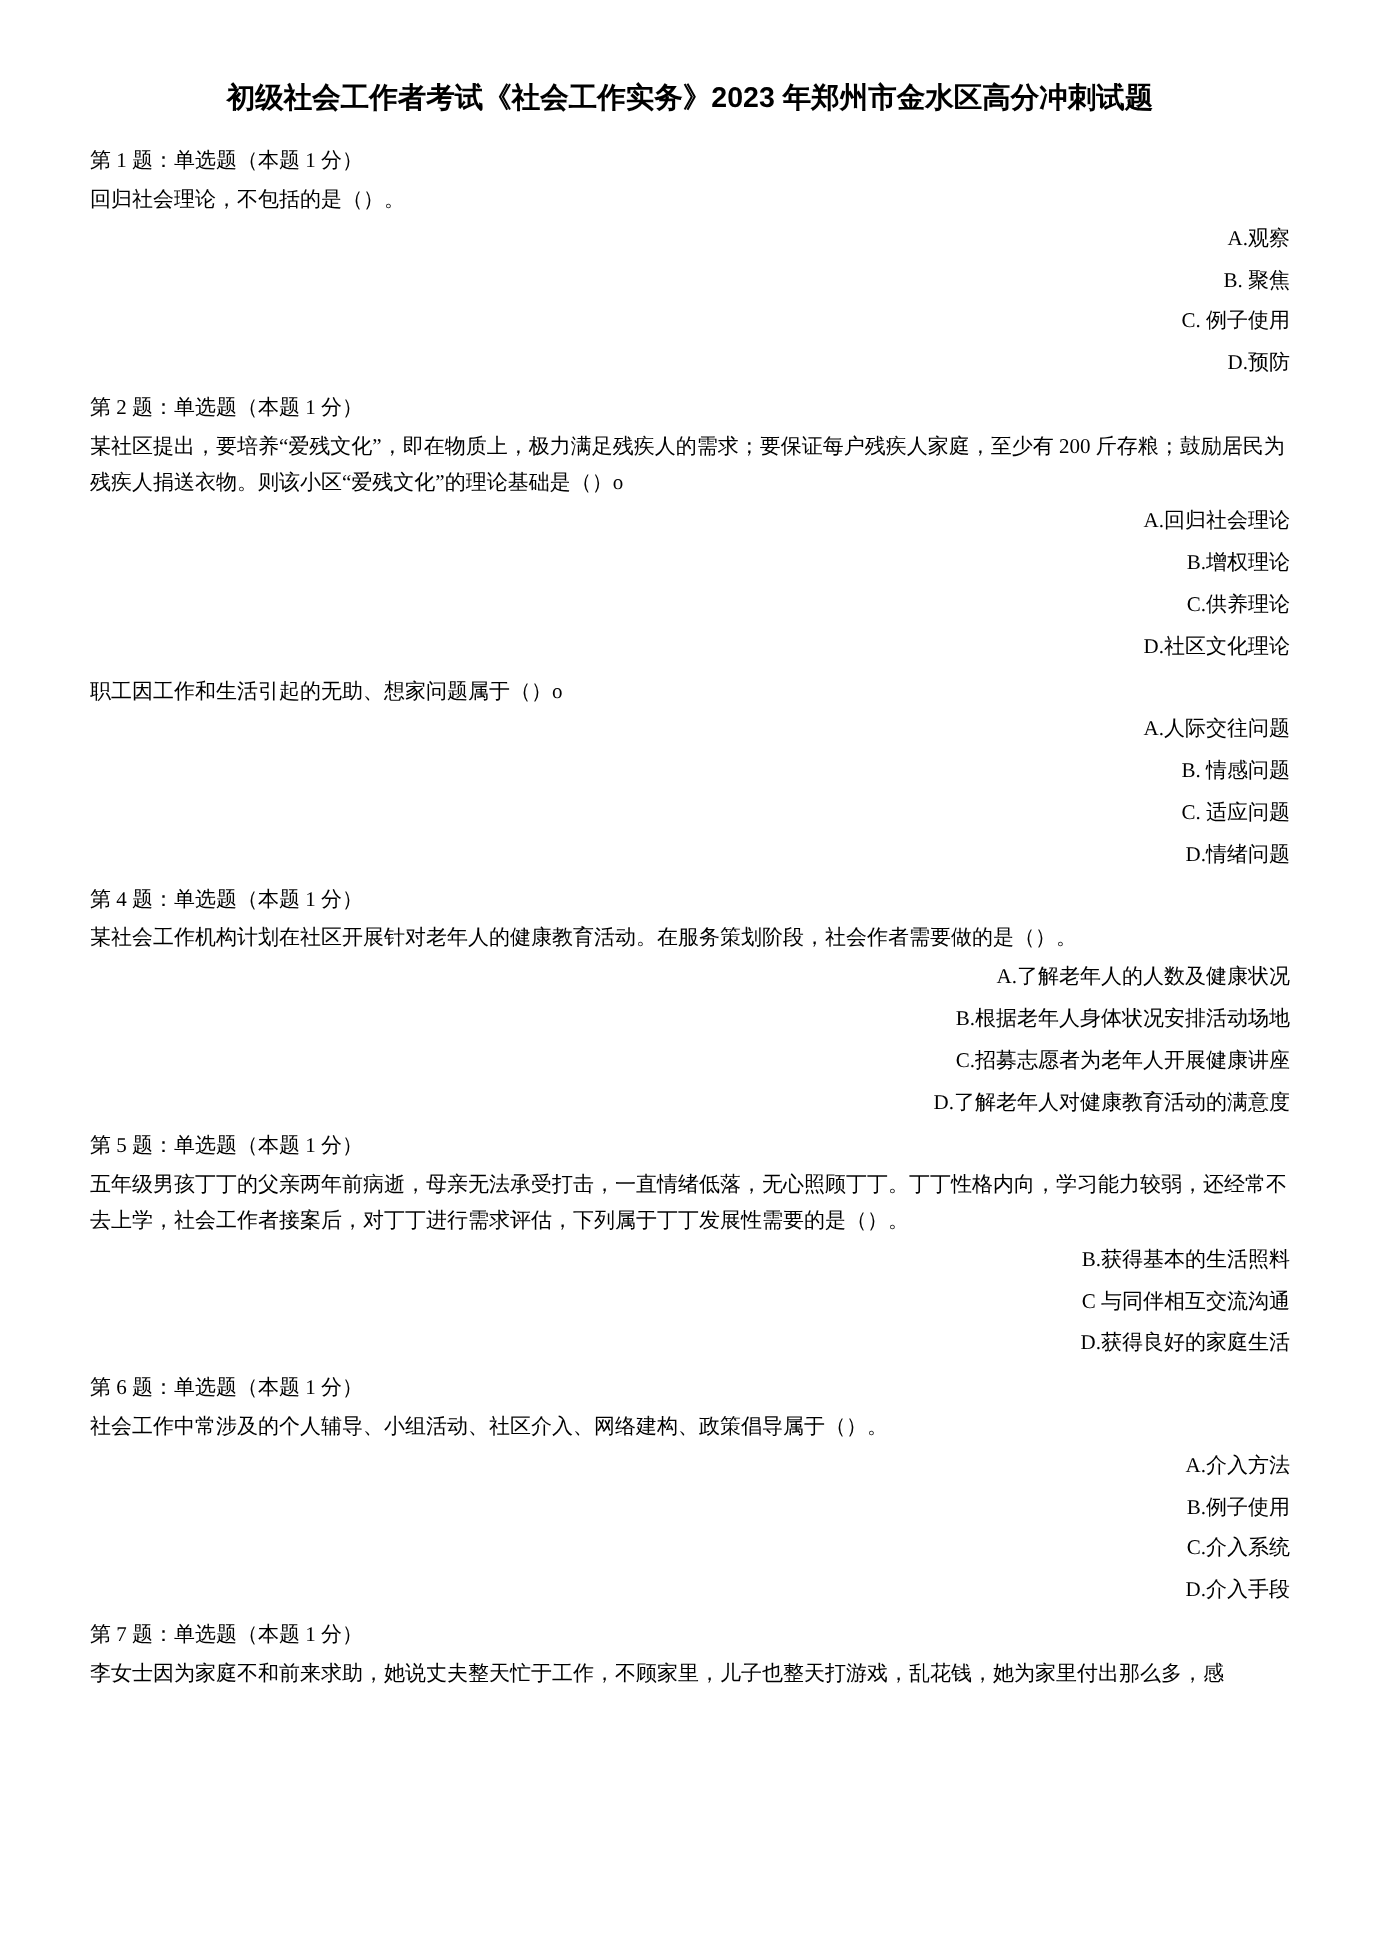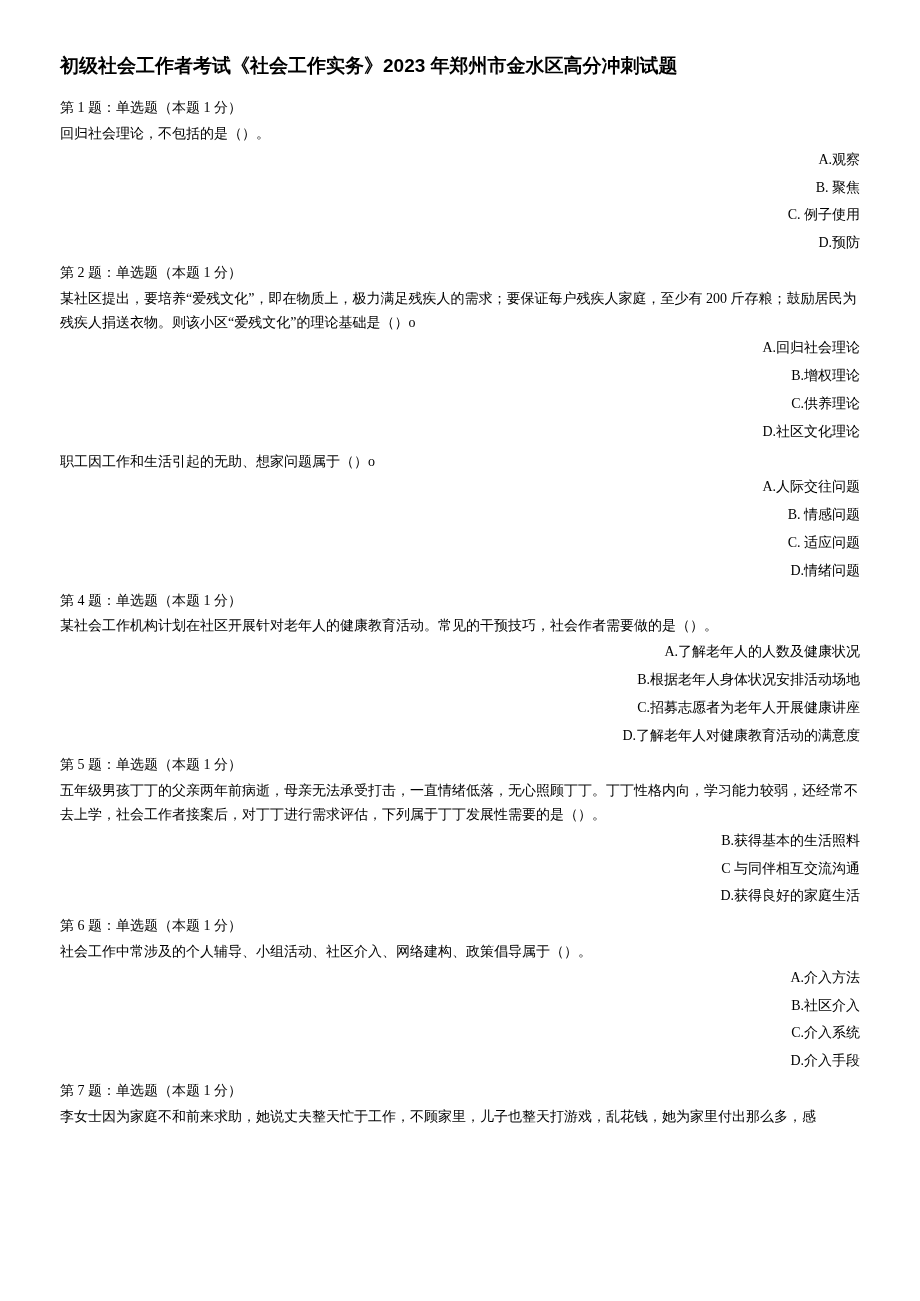--- a/index.html
+++ b/index.html
@@ -10,21 +10,21 @@
     body {
       font-family: "SimSun", "宋体", serif;
       font-size: 14px;
       line-height: 1.7;
       color: #000;
       background: #fff;
       padding: 50px 60px;
       width: 920px;
     }
     .title {
-      text-align: left;
+      text-align: center;
       font-size: 19px;
       font-weight: bold;
       margin-bottom: 14px;
       font-family: "SimHei", "黑体", sans-serif;
     }
     .question-header {
       margin-top: 6px;
       margin-bottom: 2px;
     }
     .question-stem {
@@ -64,40 +64,40 @@
 <div>
   <div class="question-stem">职工因工作和生活引起的无助、想家问题属于（）o</div>
   <div class="option">A.人际交往问题</div>
   <div class="option">B. 情感问题</div>
   <div class="option">C. 适应问题</div>
   <div class="option">D.情绪问题</div>
 </div>
 
 <div>
   <div class="question-header">第 4 题：单选题（本题 1 分）</div>
-  <div class="question-stem">某社会工作机构计划在社区开展针对老年人的健康教育活动。常见的干预技巧，社会作者需要做的是（）。</div>
+  <div class="question-stem">某社会工作机构计划在社区开展针对老年人的健康教育活动。在服务策划阶段，社会作者需要做的是（）。</div>
   <div class="option">A.了解老年人的人数及健康状况</div>
   <div class="option">B.根据老年人身体状况安排活动场地</div>
   <div class="option">C.招募志愿者为老年人开展健康讲座</div>
   <div class="option">D.了解老年人对健康教育活动的满意度</div>
 </div>
 
 <div>
   <div class="question-header">第 5 题：单选题（本题 1 分）</div>
   <div class="question-stem">五年级男孩丁丁的父亲两年前病逝，母亲无法承受打击，一直情绪低落，无心照顾丁丁。丁丁性格内向，学习能力较弱，还经常不去上学，社会工作者接案后，对丁丁进行需求评估，下列属于丁丁发展性需要的是（）。</div>
   <div class="option">B.获得基本的生活照料</div>
   <div class="option">C 与同伴相互交流沟通</div>
   <div class="option">D.获得良好的家庭生活</div>
 </div>
 
 <div>
   <div class="question-header">第 6 题：单选题（本题 1 分）</div>
   <div class="question-stem">社会工作中常涉及的个人辅导、小组活动、社区介入、网络建构、政策倡导属于（）。</div>
   <div class="option">A.介入方法</div>
-  <div class="option">B.社区介入</div>
+  <div class="option">B.例子使用</div>
   <div class="option">C.介入系统</div>
   <div class="option">D.介入手段</div>
 </div>
 
 <div>
   <div class="question-header">第 7 题：单选题（本题 1 分）</div>
   <div class="question-stem">李女士因为家庭不和前来求助，她说丈夫整天忙于工作，不顾家里，儿子也整天打游戏，乱花钱，她为家里付出那么多，感</div>
 </div>
 
 </body></html>

